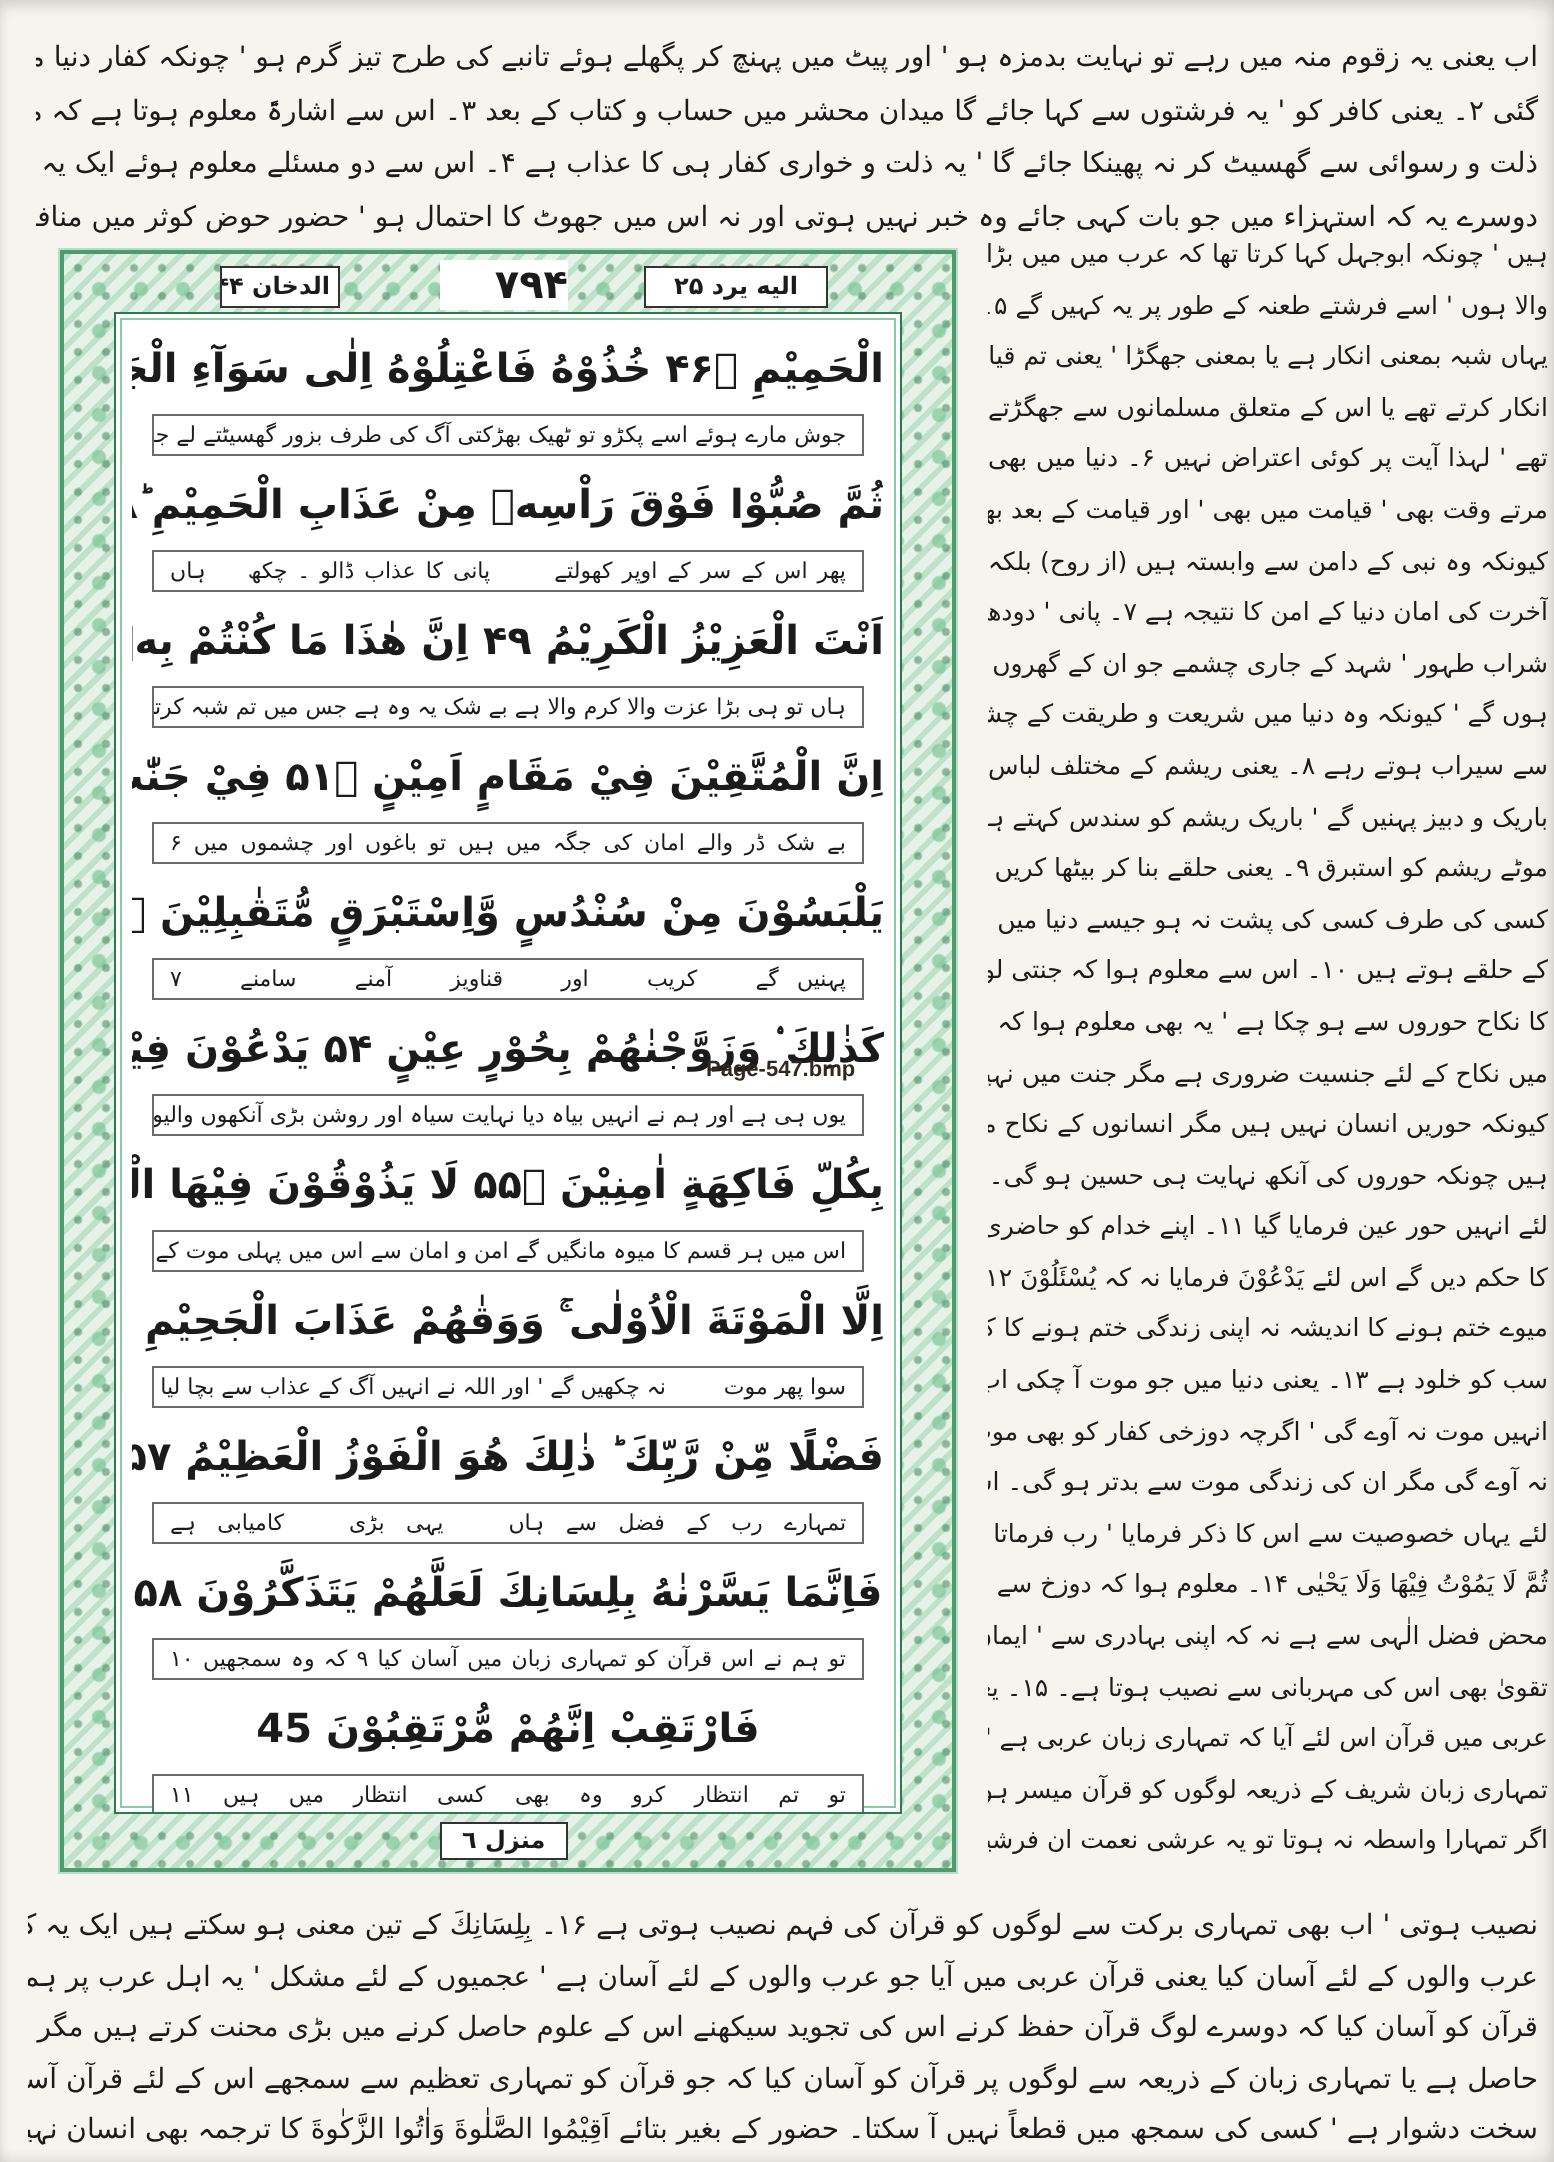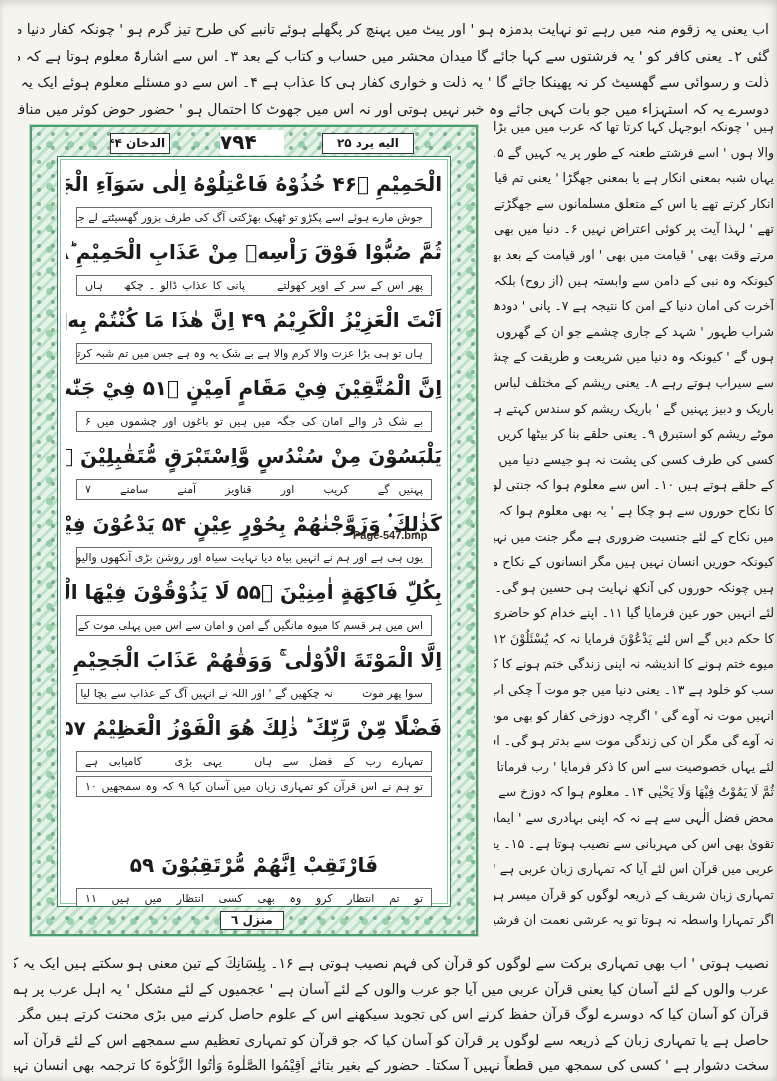--- a/index.html
+++ b/index.html
@@ -52,21 +52,21 @@
     position:absolute;top:6px;height:21px;
     background:#fff;border:1px solid #333;
     direction:rtl;text-align:center;
     font-size:12px;line-height:19px;font-weight:bold;
     padding:0 4px;white-space:nowrap;overflow:hidden;
   }
   .hdr-para{right:62px;width:92px;}
   .hdr-surah{left:78px;width:60px;}
   .hdr-pageno{
     position:absolute;top:3px;left:188px;width:64px;height:25px;
-    background:#fff;text-align:left;
+    background:#fff;text-align:right;
     font-size:20px;line-height:25px;font-weight:bold;letter-spacing:2px;
   }
   .frame-inner{
     width:100%;height:100%;
     background:#fff;
     border:1px solid var(--frame-green-dark);
     box-shadow:inset 0 0 0 2px #fff, inset 0 0 0 3px var(--ornament-mid);
     padding:6px 8px 4px 8px;
     overflow:hidden;
   }
@@ -161,24 +161,25 @@
       </div>
         <div class="verse-pair">
         <div class="arabic-line">اِلَّا الْمَوْتَةَ الْاُوْلٰى ۚ وَوَقٰهُمْ عَذَابَ الْجَحِيْمِ ۵۶ۙ</div>
         <div class="urdu-strip">سوا پھر موت    نہ چکھیں گے ' اور اللہ نے انہیں آگ کے عذاب سے بچا لیا</div>
       </div>
         <div class="verse-pair">
         <div class="arabic-line">فَضْلًا مِّنْ رَّبِّكَ ؕ ذٰلِكَ هُوَ الْفَوْزُ الْعَظِيْمُ ۵۷</div>
         <div class="urdu-strip">تمہارے رب کے فضل سے ہاں   یہی بڑی   کامیابی ہے</div>
       </div>
         <div class="verse-pair">
+        <div class="arabic-line">فَاِنَّمَا يَسَّرْنٰهُ بِلِسَانِكَ لَعَلَّهُمْ يَتَذَكَّرُوْنَ ۵۸</div>
         <div class="urdu-strip">تو ہم نے اس قرآن کو تمہاری زبان میں آسان کیا ۹ کہ وہ سمجھیں ۱۰</div>
       </div>
         <div class="verse-pair">
-        <div class="arabic-line">فَارْتَقِبْ اِنَّهُمْ مُّرْتَقِبُوْنَ ۵۹</div>
+        <div class="arabic-line">فَارْتَقِبْ اِنَّهُمْ مُّرْتَقِبُوْنَ 45</div>
         <div class="urdu-strip">تو تم انتظار کرو وہ بھی کسی انتظار میں ہیں ۱۱</div>
       </div>
       </div>
 
     <div class="manzil-box">منزل ٦</div>
   </div>
 
   <div class="file-label">Page-547.bmp</div>
 
   <div class="side-col">

